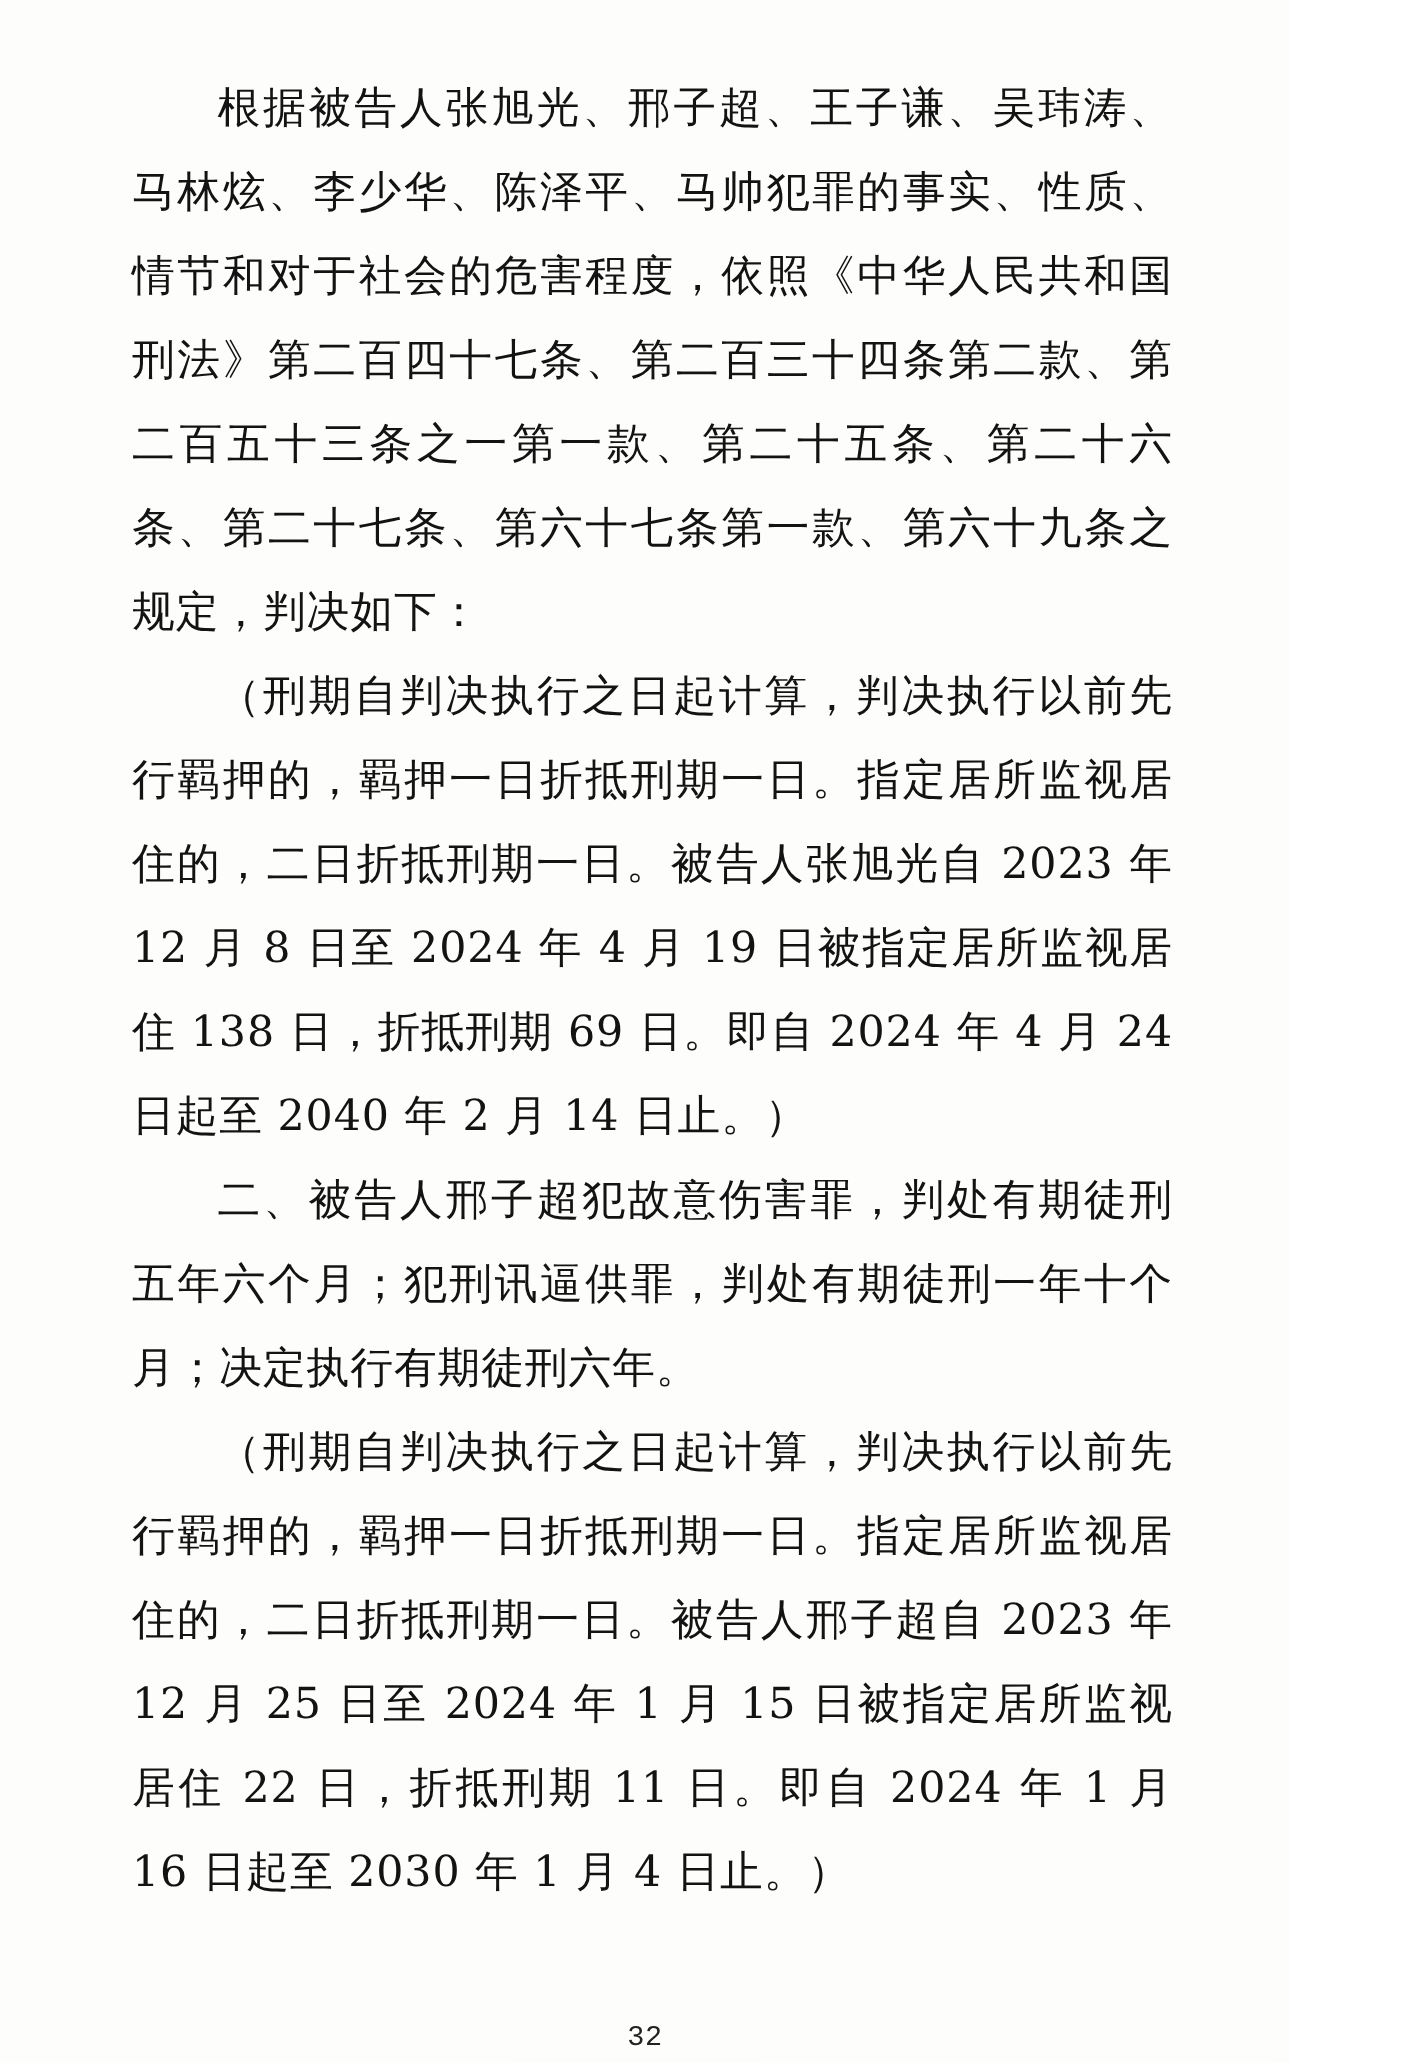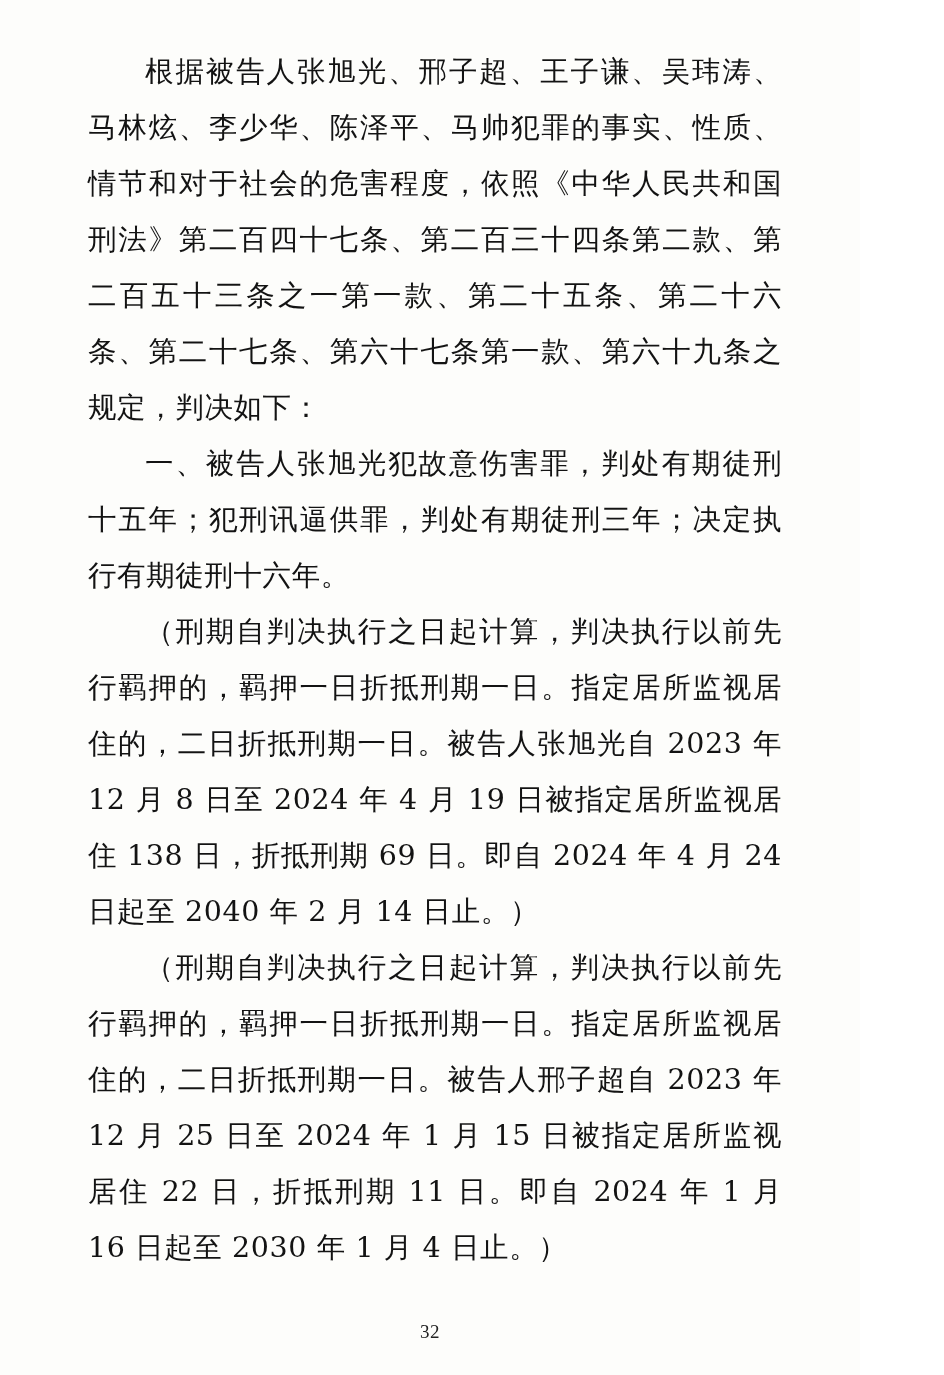--- a/index.html
+++ b/index.html
@@ -35,33 +35,33 @@
     text-indent: 2em;
     white-space: normal;
   }
   .para + .para {
     margin-top: 0;
   }
   .page-number {
     position: absolute;
     left: 0;
     right: 0;
-    bottom: 32px;
+    bottom: 6px;
     text-align: center;
     font-size: 19px;
-    font-family: Liberation Serif, serif;
+    font-family: Liberation Mono, monospace;
     color: #222;
     letter-spacing: 0.5px;
   }
 </style>
 </head>
 <body>
 
 <div class="page">
   <div class="doc-body">
     <p class="para">根据被告人张旭光、邢子超、王子谦、吴玮涛、马林炫、李少华、陈泽平、马帅犯罪的事实、性质、情节和对于社会的危害程度，依照《中华人民共和国刑法》第二百四十七条、第二百三十四条第二款、第二百五十三条之一第一款、第二十五条、第二十六条、第二十七条、第六十七条第一款、第六十九条之规定，判决如下：</p>
-    <p class="para">一、被告人张旭光犯故意伤害罪，判处有期徒刑十五年；犯刑讯逼供罪，判处有期徒刑三年；决定执行有期徒刑十六年。</p>
     <p class="para">（刑期自判决执行之日起计算，判决执行以前先行羁押的，羁押一日折抵刑期一日。指定居所监视居住的，二日折抵刑期一日。被告人张旭光自 2023 年 12 月 8 日至 2024 年 4 月 19 日被指定居所监视居住 138 日，折抵刑期 69 日。即自 2024 年 4 月 24 日起至 2040 年 2 月 14 日止。）</p>
+    <p class="para">二、被告人邢子超犯故意伤害罪，判处有期徒刑五年六个月；犯刑讯逼供罪，判处有期徒刑一年十个月；决定执行有期徒刑六年。</p>
     <p class="para">（刑期自判决执行之日起计算，判决执行以前先行羁押的，羁押一日折抵刑期一日。指定居所监视居住的，二日折抵刑期一日。被告人邢子超自 2023 年 12 月 25 日至 2024 年 1 月 15 日被指定居所监视居住 22 日，折抵刑期 11 日。即自 2024 年 1 月 16 日起至 2030 年 1 月 4 日止。）</p>
 
   </div>
   <div class="page-number">32</div>
 </div>
 
 </body></html>

